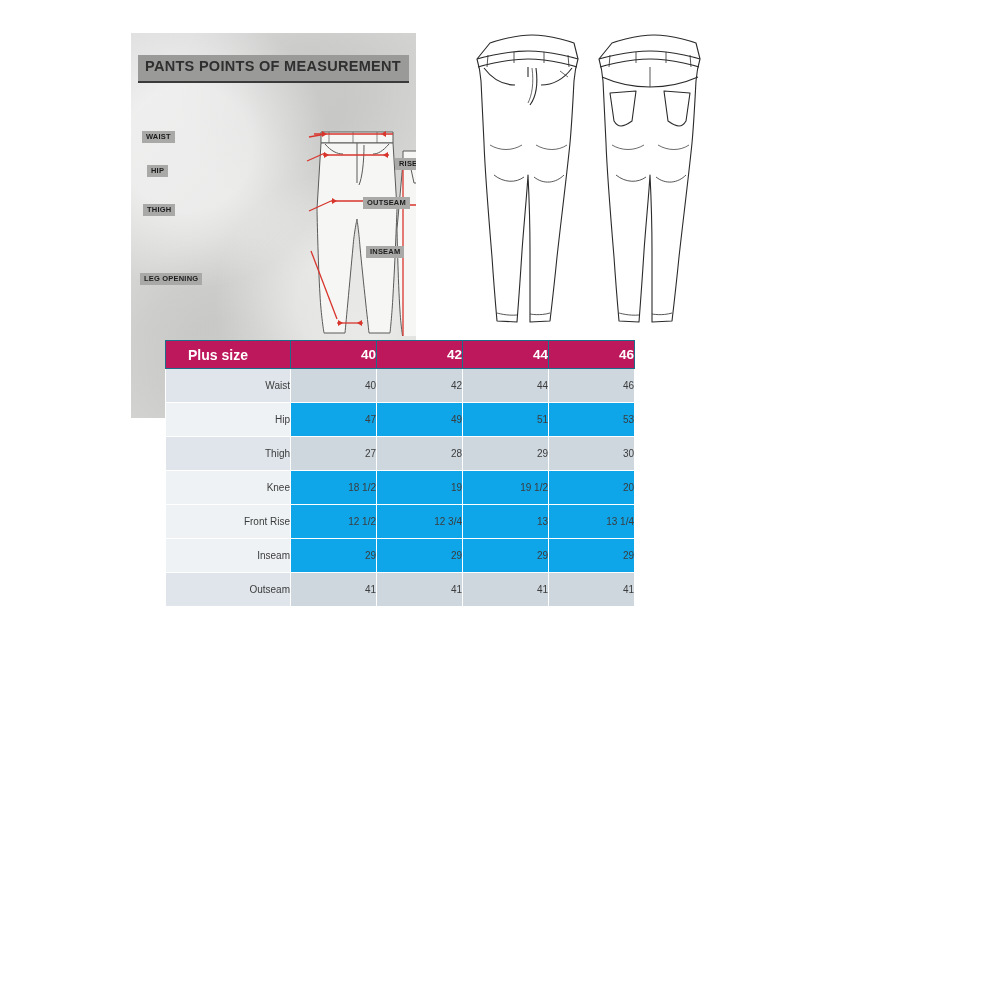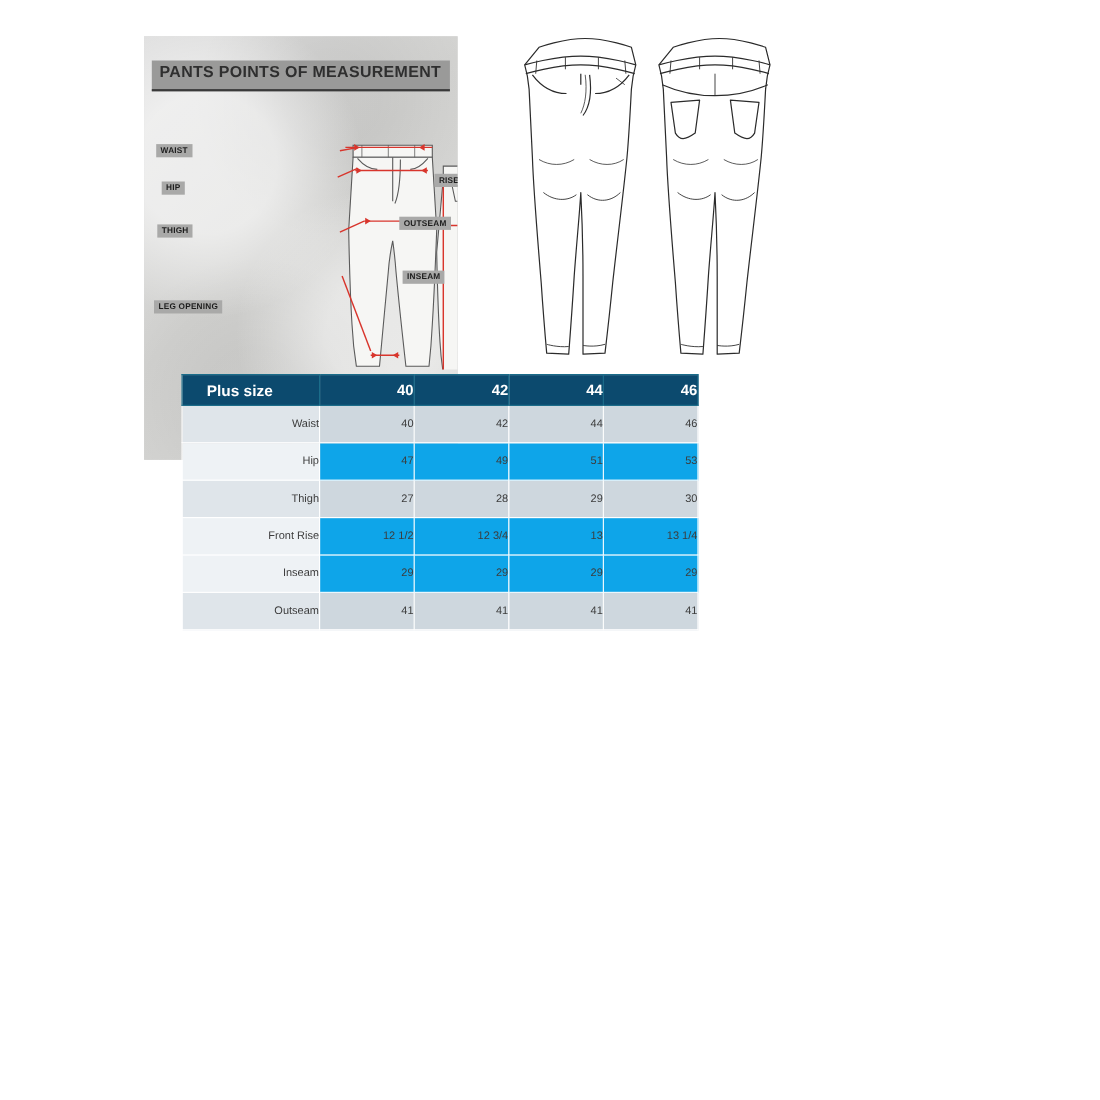--- a/index.html
+++ b/index.html
@@ -101,21 +101,21 @@
   table.size-table td {
     border: 1px solid #ffffff;
     height: 33px;
     font-size: 10px;
     color: #3c3c3c;
     text-align: right;
     vertical-align: middle;
     padding: 0;
   }
   table.size-table thead th {
-    background: #0c4a6e;
+    background: #be185d;
     color: #ffffff;
     font-size: 13.5px;
     font-weight: bold;
     height: 27px;
     border: 1px solid #1b6d8a;
   }
   table.size-table thead th.first {
     text-align: left;
     padding-left: 22px;
     font-size: 14px;
@@ -327,20 +327,27 @@
           <td class="val">53</td>
         </tr>
         <tr class="odd">
           <td class="rowlabel">Thigh</td>
           <td class="val">27</td>
           <td class="val">28</td>
           <td class="val">29</td>
           <td class="val">30</td>
         </tr>
         <tr class="even">
+          <td class="rowlabel">Knee</td>
+          <td class="val">18 1/2</td>
+          <td class="val">19</td>
+          <td class="val">19 1/2</td>
+          <td class="val">20</td>
+        </tr>
+        <tr class="even">
           <td class="rowlabel">Front Rise</td>
           <td class="val">12 1/2</td>
           <td class="val">12 3/4</td>
           <td class="val">13</td>
           <td class="val">13 1/4</td>
         </tr>
         <tr class="even">
           <td class="rowlabel">Inseam</td>
           <td class="val">29</td>
           <td class="val">29</td>

